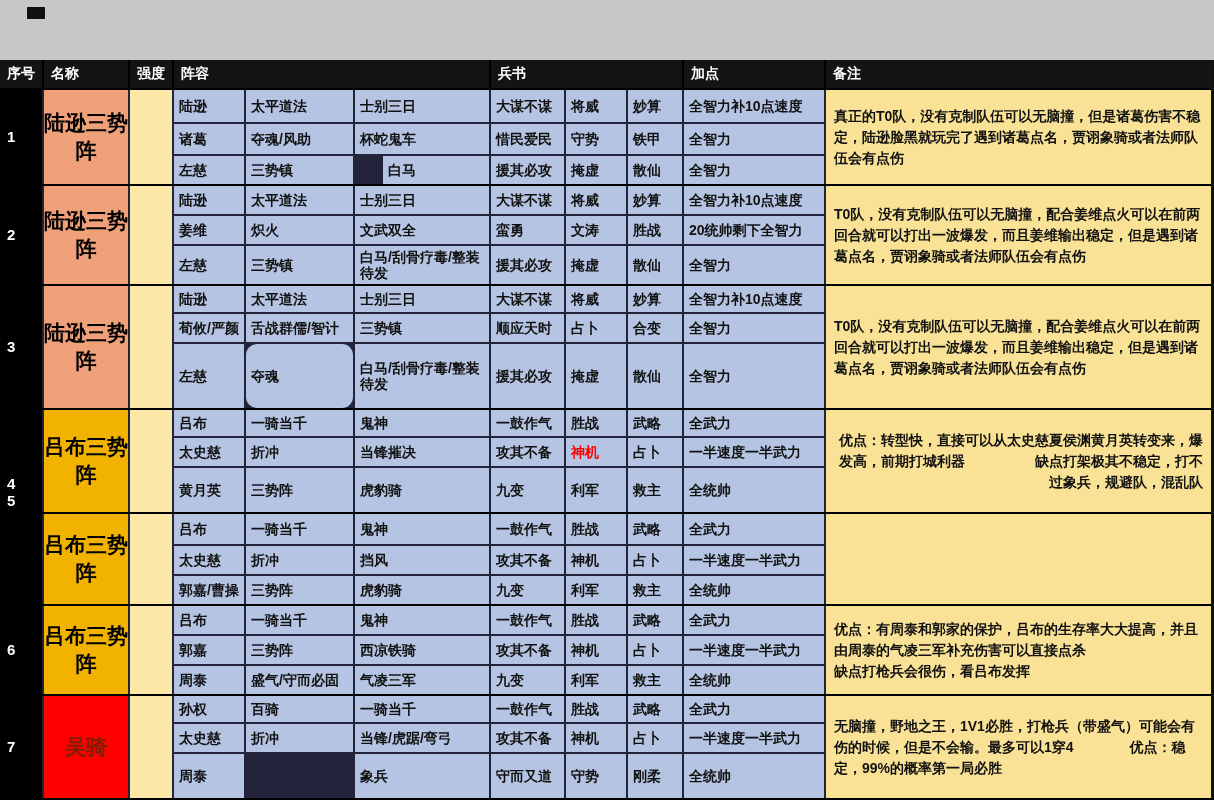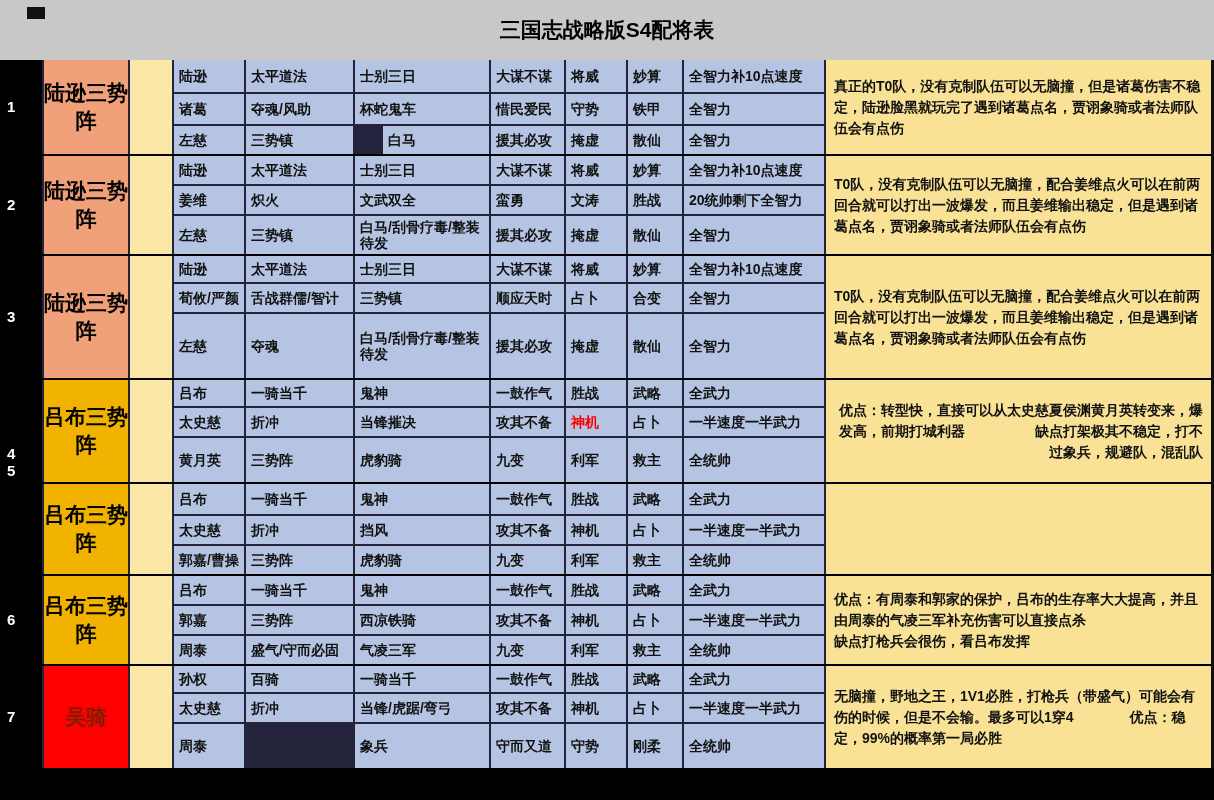--- a/index.html
+++ b/index.html
@@ -38,23 +38,31 @@
     background:var(--remark-bg,#f9e296); padding:3px 8px; line-height:1.5;
     white-space:pre-wrap; font-size:14px;
   }
 </style>
 </head>
 <body>
 
 <div class="page">
   <div class="titlebar">
     <div class="corner-mark"></div>
-    <span>三国志战略版S4配将表</span>
   </div>
   <div class="table-wrap">
+    <div class="header">
+      <div class="hcell">序号</div>
+      <div class="hcell">名称</div>
+      <div class="hcell">强度</div>
+      <div class="hcell">阵容</div>
+      <div class="hcell">兵书</div>
+      <div class="hcell">加点</div>
+      <div class="hcell">备注</div>
+    </div>
     <div id="groups">
         <div class="group" style="grid-template-rows: 32px 30px 28px;">
           <div class="cell idx" style="grid-area: 1 / 1 / span 3;">1</div>
           <div class="cell name" style="grid-area: 1 / 2 / span 3; background: rgb(240, 161, 121); color: rgb(0, 0, 0);">陆逊三势阵</div>
           <div class="cell strength" style="grid-area: 1 / 3 / span 3;"></div>
           <div class="cell blue" style="grid-area: 1 / 4;">陆逊</div>
           <div class="cell blue" style="grid-area: 1 / 5;">太平道法</div>
           <div class="cell blue" style="grid-area: 1 / 6;">士别三日</div>
           <div class="cell blue" style="grid-area: 1 / 7;">大谋不谋</div>
           <div class="cell blue" style="grid-area: 1 / 8;">将威</div>
@@ -115,21 +123,21 @@
           <div class="cell blue" style="grid-area: 1 / 9;">妙算</div>
           <div class="cell blue" style="grid-area: 1 / 10;">全智力补10点速度</div>
           <div class="cell blue" style="grid-area: 2 / 4;">荀攸/严颜</div>
           <div class="cell blue" style="grid-area: 2 / 5; text-align: center;">舌战群儒/智计</div>
           <div class="cell blue" style="grid-area: 2 / 6;">三势镇</div>
           <div class="cell blue" style="grid-area: 2 / 7;">顺应天时</div>
           <div class="cell blue" style="grid-area: 2 / 8;">占卜</div>
           <div class="cell blue" style="grid-area: 2 / 9;">合变</div>
           <div class="cell blue" style="grid-area: 2 / 10;">全智力</div>
           <div class="cell blue" style="grid-area: 3 / 4;">左慈</div>
-          <div class="cell blue" style="grid-area: 3 / 5;">夺魂</div>
+          <div class="cell blue" style="grid-area: 3 / 5; border-radius: 11px;">夺魂</div>
           <div class="cell blue" style="grid-area: 3 / 6;">白马/刮骨疗毒/整装待发</div>
           <div class="cell blue" style="grid-area: 3 / 7;">援其必攻</div>
           <div class="cell blue" style="grid-area: 3 / 8;">掩虚</div>
           <div class="cell blue" style="grid-area: 3 / 9;">散仙</div>
           <div class="cell blue" style="grid-area: 3 / 10;">全智力</div>
           <div class="cell remark" style="grid-area: 1 / 11 / span 3;">T0队，没有克制队伍可以无脑撞，配合姜维点火可以在前两回合就可以打出一波爆发，而且姜维输出稳定，但是遇到诸葛点名，贾诩象骑或者法师队伍会有点伤</div>
         </div>
         <div class="group" style="grid-template-rows: 26px 28px 44px;">
           <div class="cell idx bottom" style="grid-area: 1 / 1 / span 3;">4
 5</div>

